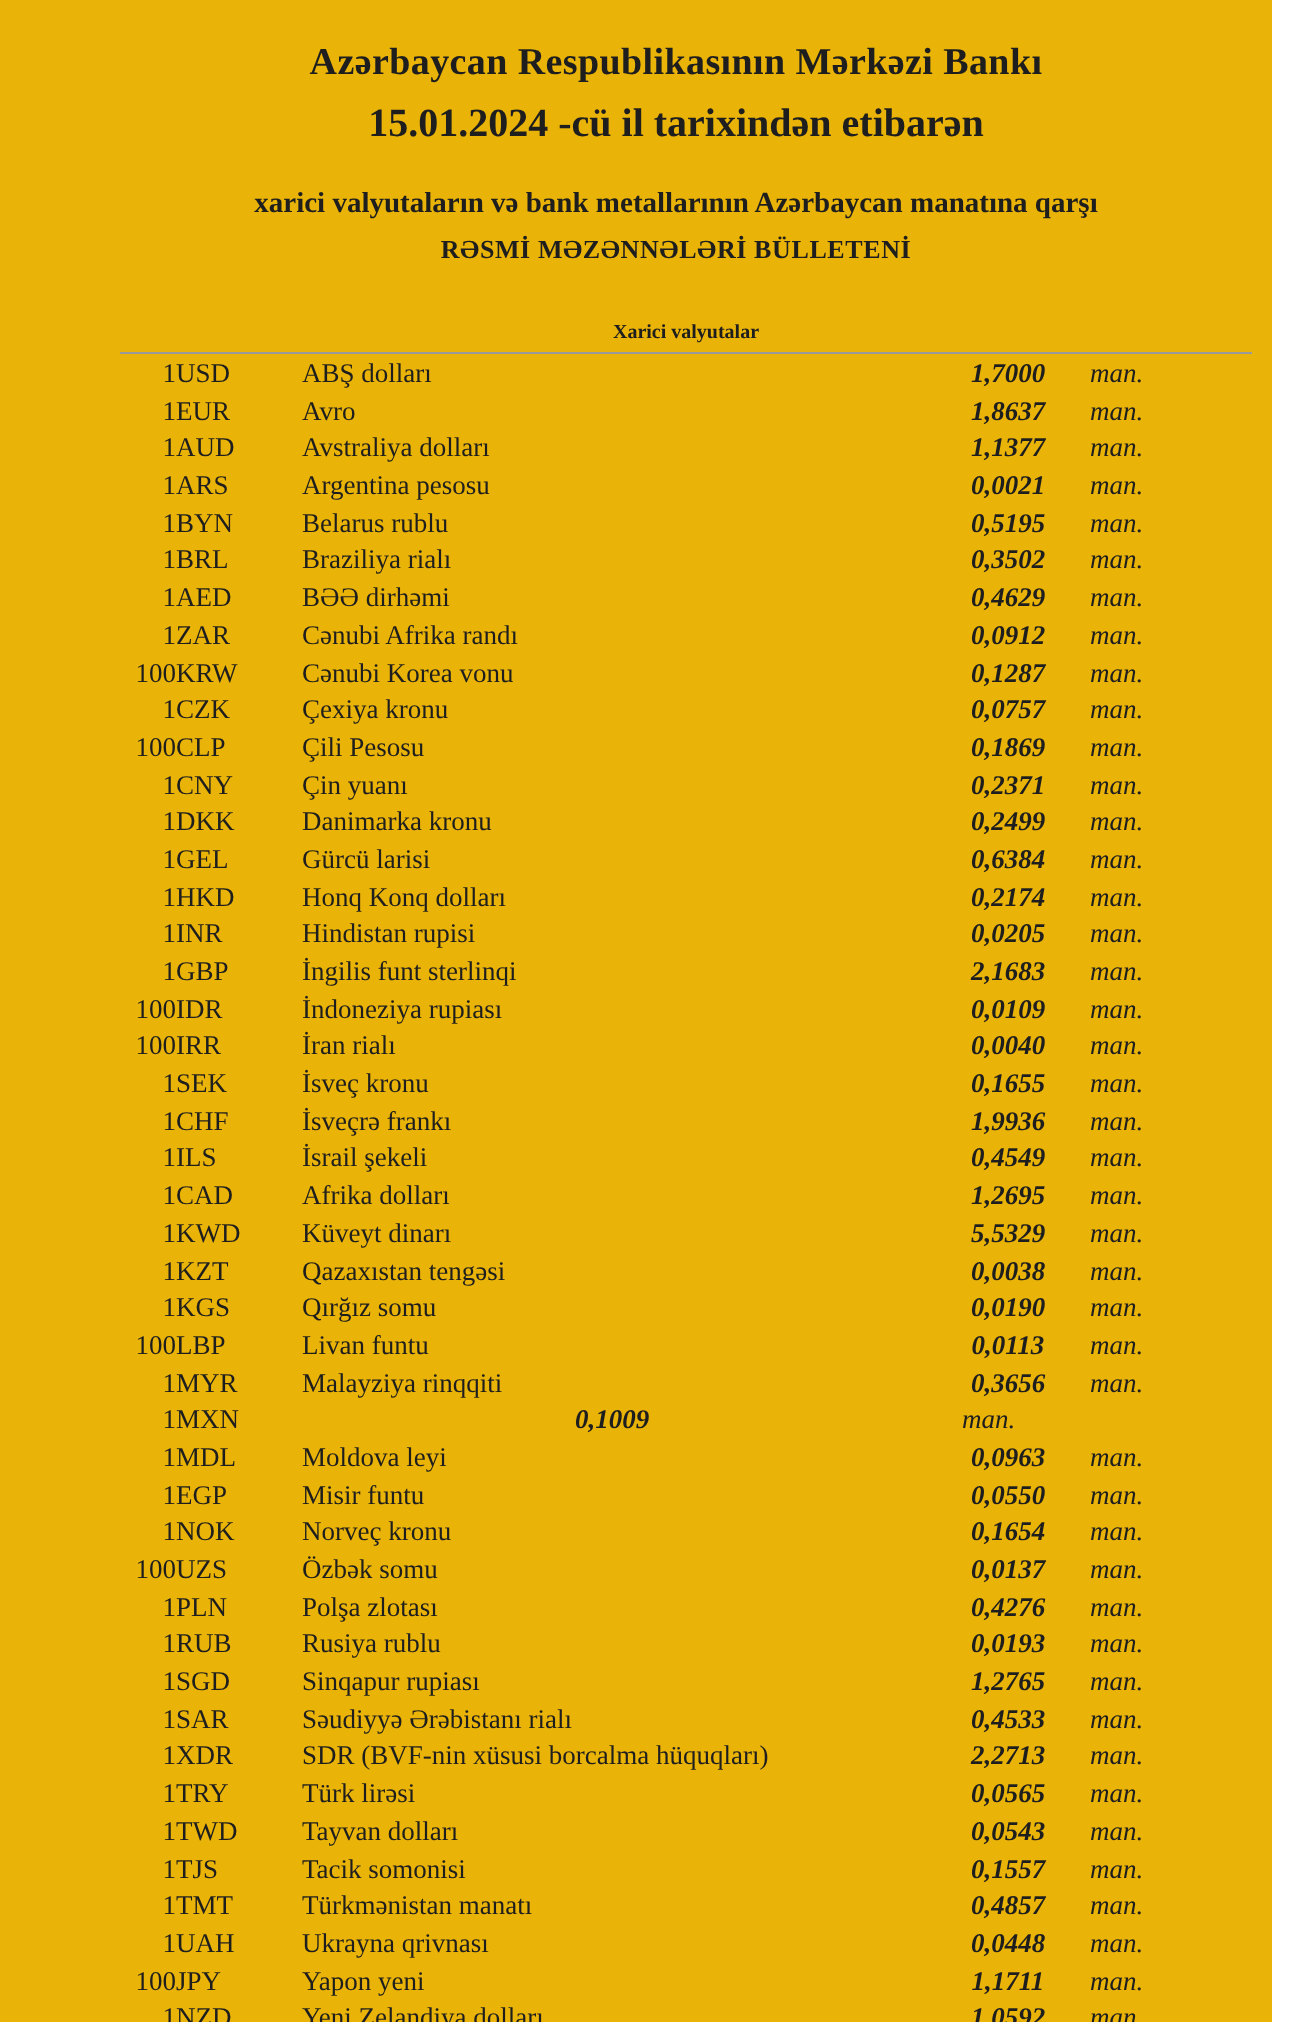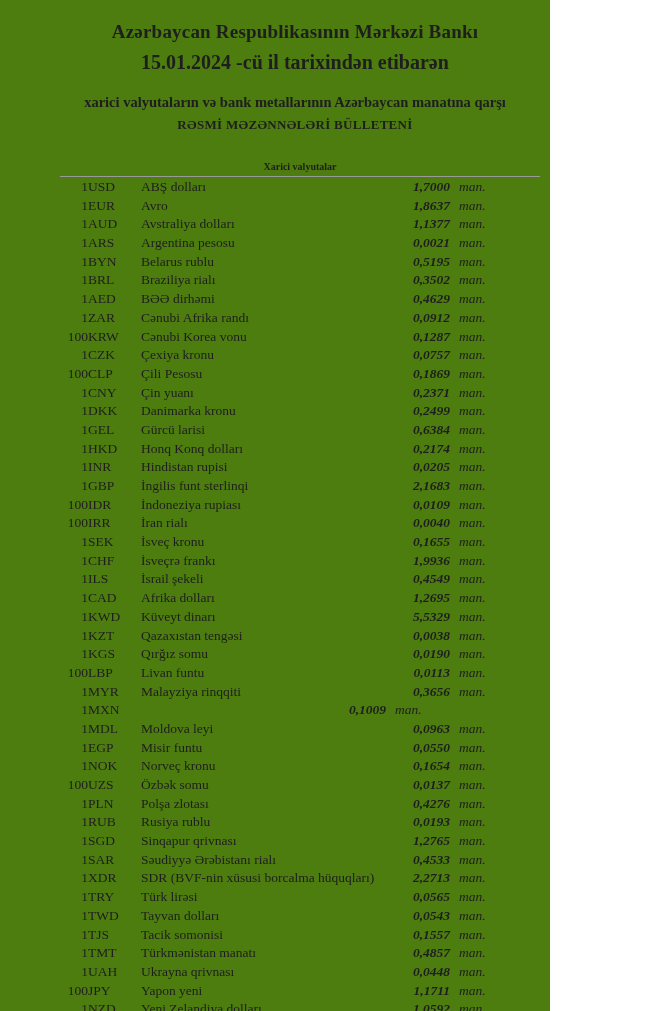--- a/index.html
+++ b/index.html
@@ -3,21 +3,21 @@
 <meta charset="utf-8">
 <style>
   * { margin:0; padding:0; box-sizing:border-box; }
   html, body { background:#ffffff; }
   body {
     width:650px; height:1011px;
     font-family:"Liberation Serif", "DejaVu Serif", serif;
     color:#1e1e1e;
     overflow:hidden;
   }
-  .page { position:relative; width:550px; height:1011px; background:#4d7c0f; }
+  .page { position:relative; width:636px; height:1011px; background:#eab308; }
 
   .doc-header {
     margin:0 15px 0 55px;
     padding-top:21px;
     text-align:center;
   }
   .doc-title  { font-size:19px; font-weight:bold; letter-spacing:0.2px; }
   .doc-line2  { font-size:20px; font-weight:bold; margin-top:8px; }
   .doc-line3  { font-size:14.5px; font-weight:bold; margin-top:20px; }
   .doc-line4  { font-size:13px; font-weight:bold; margin-top:6px; letter-spacing:0.3px; }
@@ -38,22 +38,22 @@
   .rate-row {
     display:grid;
     grid-template-columns:88px 52px 1fr 64px 100px;
     height:18.7px;
     line-height:18.7px;
     font-size:13.5px;
     align-items:baseline;
   }
   .qty  { text-align:right; }
   .code { text-align:left; }
-  .name { padding-left:1px; white-space:nowrap; }
-  .rate { text-align:right; font-weight:bold; font-style:italic; }
+  .name { padding-left:1px; white-space:nowrap;margin-left:10px; }
+  .rate { text-align:center; font-weight:bold; font-style:italic; }
   .unit { padding-left:9px;font-style:italic; }
 </style>
 </head>
 <body>
 
 <div class="page">
 
   <div class="doc-header">
     <div class="doc-title">Azərbaycan Respublikasının Mərkəzi Bankı</div>
     <div class="doc-line2">15.01.2024  -cü il tarixindən etibarən</div>
@@ -307,21 +307,21 @@
       <div class="rate-row">
         <span class="qty">1</span>
         <span class="code">RUB</span>
         <span class="name">Rusiya rublu</span>
         <span class="rate">0,0193</span>
         <span class="unit">man.</span>
       </div>
       <div class="rate-row">
         <span class="qty">1</span>
         <span class="code">SGD</span>
-        <span class="name">Sinqapur qrivnası</span>
+        <span class="name">Sinqapur rupiası</span>
         <span class="rate">1,2765</span>
         <span class="unit">man.</span>
       </div>
       <div class="rate-row">
         <span class="qty">1</span>
         <span class="code">SAR</span>
         <span class="name">Səudiyyə Ərəbistanı rialı</span>
         <span class="rate">0,4533</span>
         <span class="unit">man.</span>
       </div>

